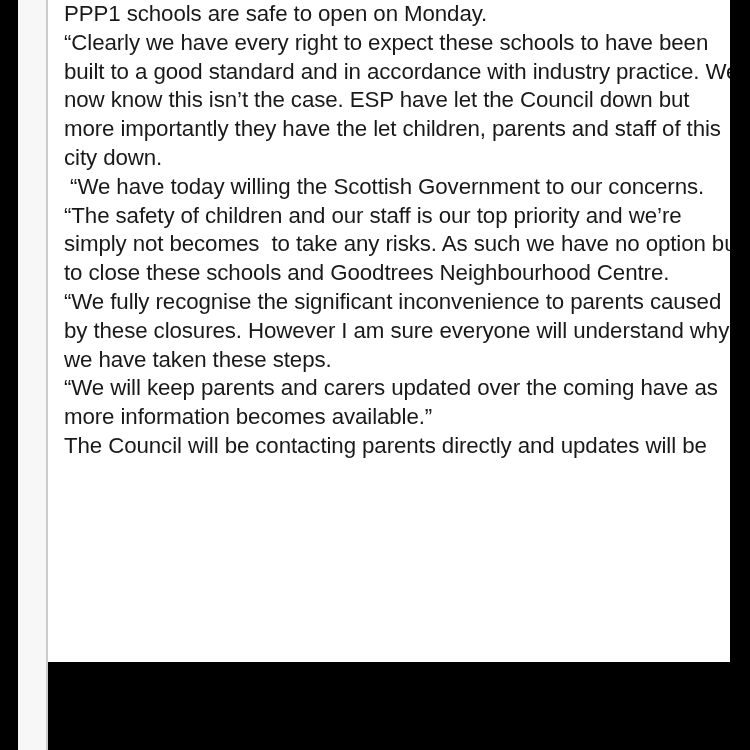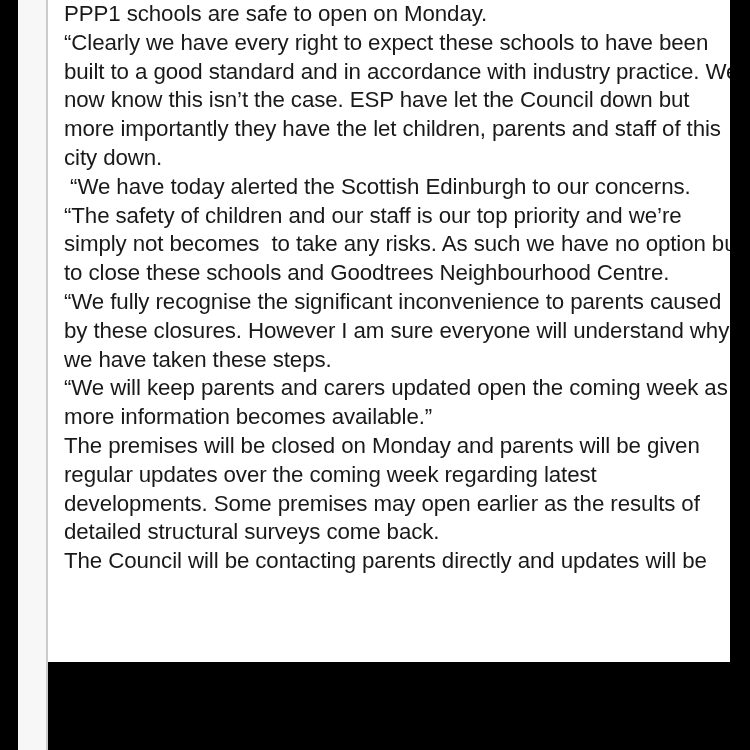--- a/index.html
+++ b/index.html
@@ -47,28 +47,24 @@
   <div class="gutter"></div>
   <div class="divider"></div>
 
   <div class="panel">
     <p class="cut-top">PPP1 schools are safe to open on Monday.</p>
     <p>“Clearly we have every right to expect these schools to have been
 built to a good standard and in accordance with industry practice. We
 now know this isn’t the case. ESP have let the Council down but
 more importantly they have the let children, parents and staff of this
 city down.</p>
-    <p> “We have today alerted the Scottish Edinburgh to our concerns.</p>
+    <p> “We have today willing the Scottish Government to our concerns.</p>
     <p>“The safety of children and our staff is our top priority and we’re
 simply not becomes  to take any risks. As such we have no option but
 to close these schools and Goodtrees Neighbourhood Centre.</p>
     <p>“We fully recognise the significant inconvenience to parents caused
 by these closures. However I am sure everyone will understand why
 we have taken these steps.</p>
-    <p>“We will keep parents and carers updated open the coming week as
+    <p>“We will keep parents and carers updated over the coming have as
 more information becomes available.”</p>
-    <p>The premises will be closed on Monday and parents will be given
-regular updates over the coming week regarding latest
-developments. Some premises may open earlier as the results of
-detailed structural surveys come back.</p>
     <p>The Council will be contacting parents directly and updates will be</p>
   </div>
 </div>
 
 </body></html>

